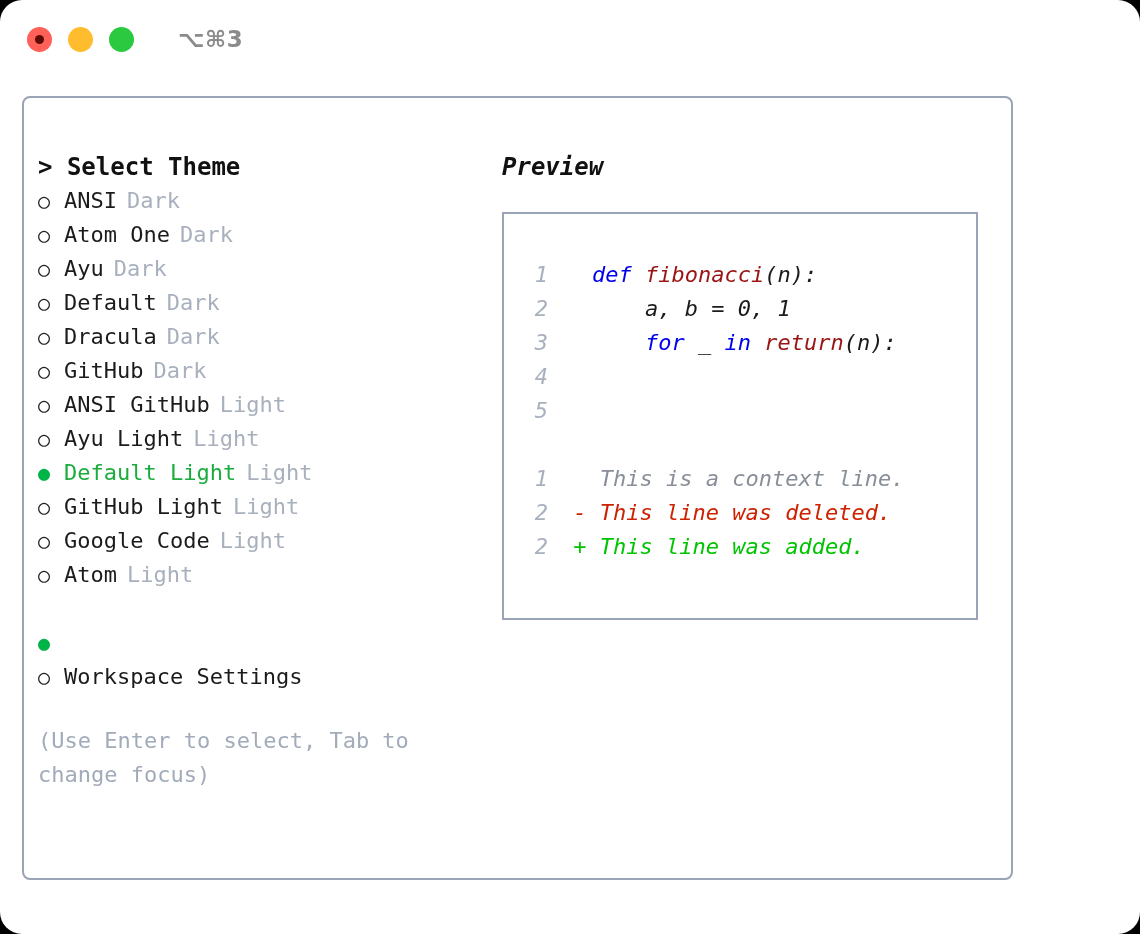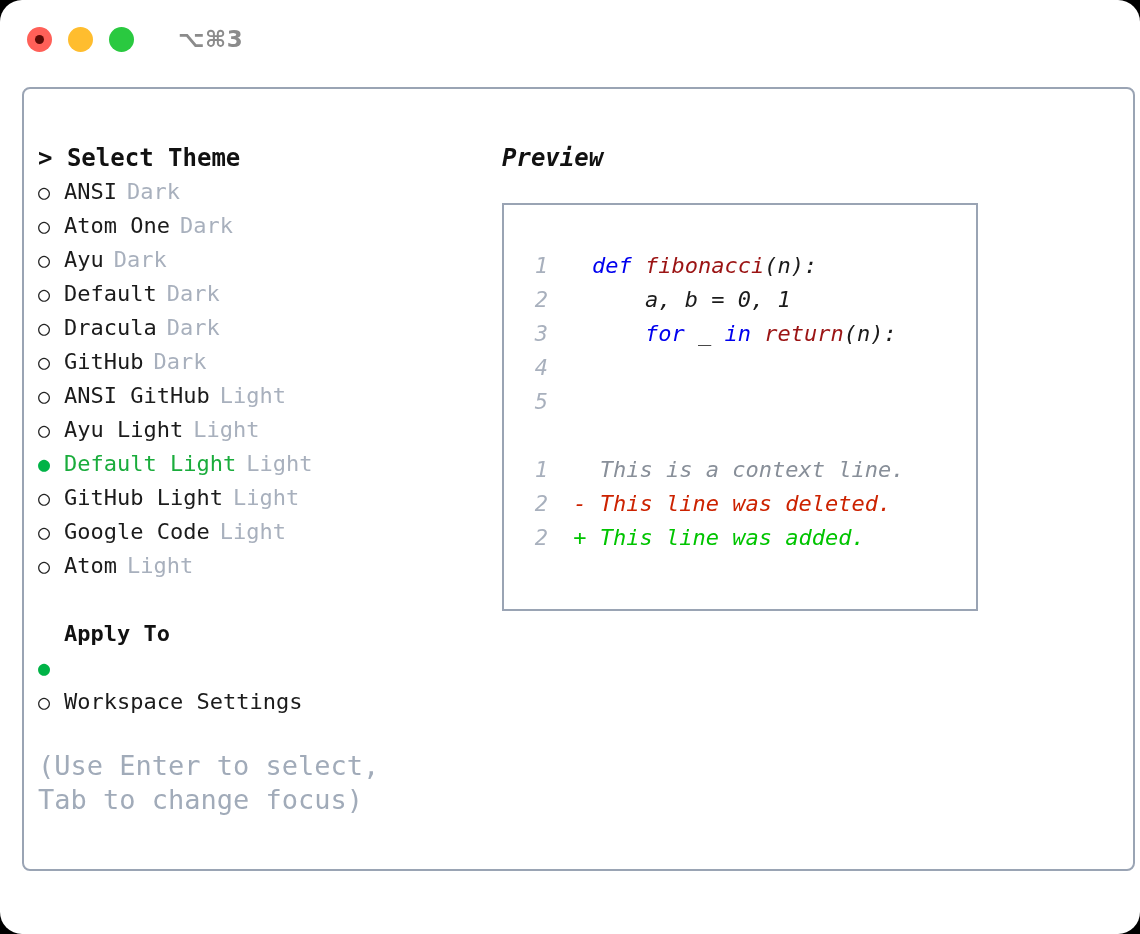--- a/index.html
+++ b/index.html
@@ -57,22 +57,22 @@
     font-size: 23px;
     font-weight: bold;
     letter-spacing: 0.5px;
     font-family: "DejaVu Sans", "Liberation Sans", sans-serif;
   }
 
   
   #card {
     position: absolute;
     left: 22px;
-    top: 87px;
-    width: 1113px;
+    top: 96px;
+    width: 991px;
     height: 784px;
     border: 2px solid #9aa4b4;
     border-radius: 8px;
     background: #ffffff;
   }
 
   #card-inner {
     position: relative;
     width: 100%;
     height: 100%;
@@ -118,21 +118,21 @@
     font-size: 22px;
     font-weight: bold;
     color: #111111;
     line-height: 34px;
     padding-left: 26px;
     white-space: pre;
   }
 
   #hint {
     margin-top: 30px;
-    font-size: 27px;
+    font-size: 22px;
     line-height: 34px;
     color: #a1abb9;
     width: 400px;
     white-space: pre-wrap;
   }
 
   
   #right-col {
     padding: 52px 0 0 10px;
     flex: 1;
@@ -210,21 +210,20 @@
             <div class="opt-row"><span class="marker">○</span><span class="opt-label">ANSI GitHub</span><span class="opt-suffix">Light</span></div>
             <div class="opt-row"><span class="marker">○</span><span class="opt-label">Ayu Light</span><span class="opt-suffix">Light</span></div>
             <div class="opt-row selected"><span class="marker sel">●</span><span class="opt-label">Default Light</span><span class="opt-suffix">Light</span></div>
             <div class="opt-row"><span class="marker">○</span><span class="opt-label">GitHub Light</span><span class="opt-suffix">Light</span></div>
             <div class="opt-row"><span class="marker">○</span><span class="opt-label">Google Code</span><span class="opt-suffix">Light</span></div>
             <div class="opt-row"><span class="marker">○</span><span class="opt-label">Atom</span><span class="opt-suffix">Light</span></div>
           </div>
 
         <div class="section-gap"></div>
 
-        <div class="subheading">Apply To</div>
 
         <div id="apply-list">
             <div class="opt-row selected"><span class="marker sel">●</span></div>
             <div class="opt-row"><span class="marker">○</span><span class="opt-label">Workspace Settings</span></div>
           </div>
 
         <div id="hint">(Use Enter to select, Tab to change focus)</div>
       </div>
 
       <div id="right-col">

